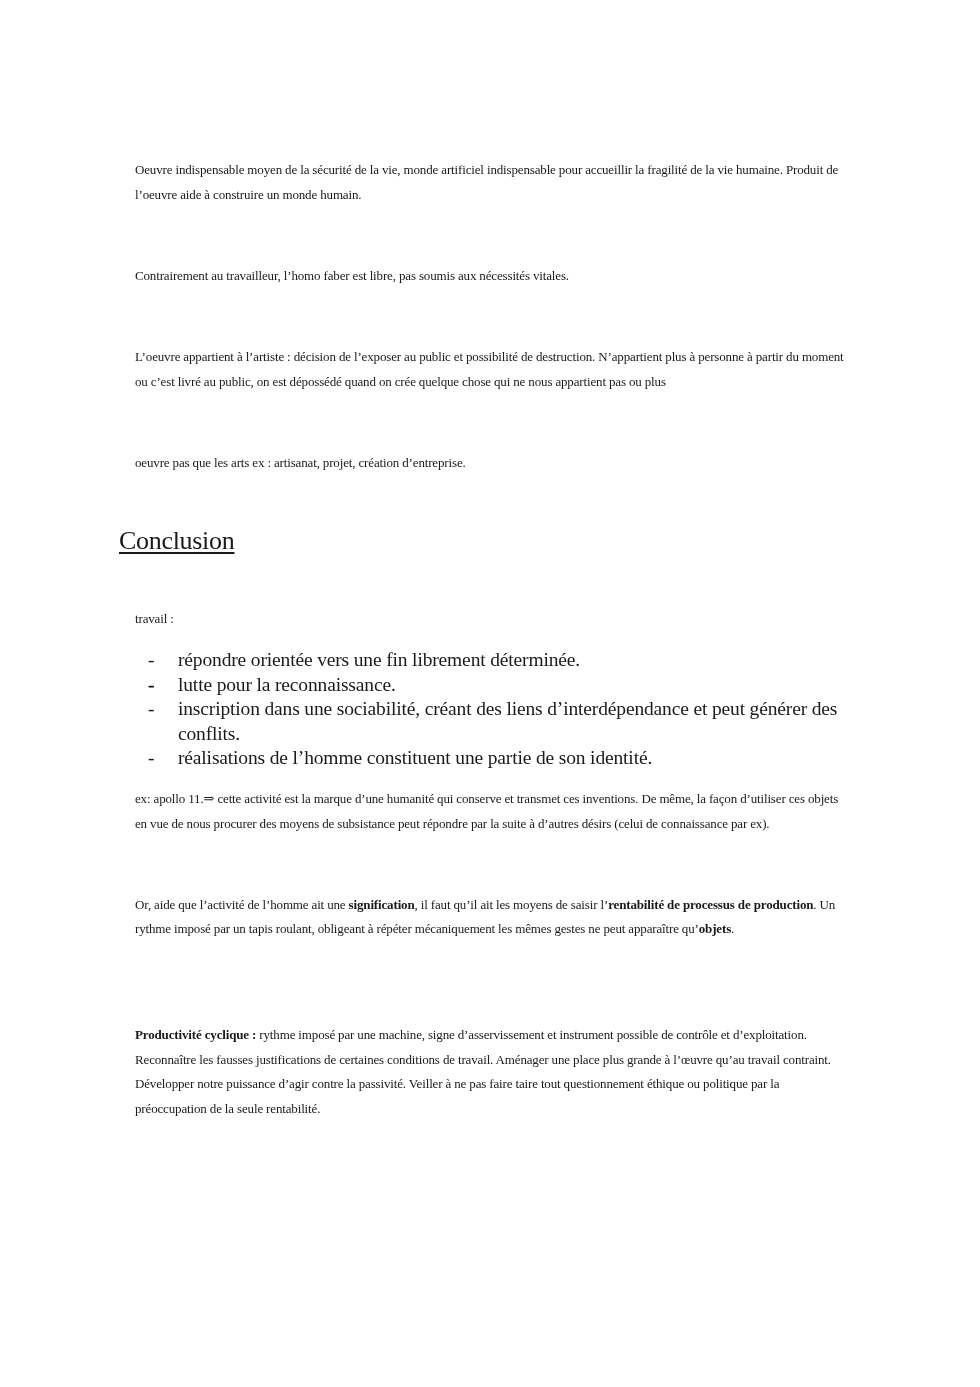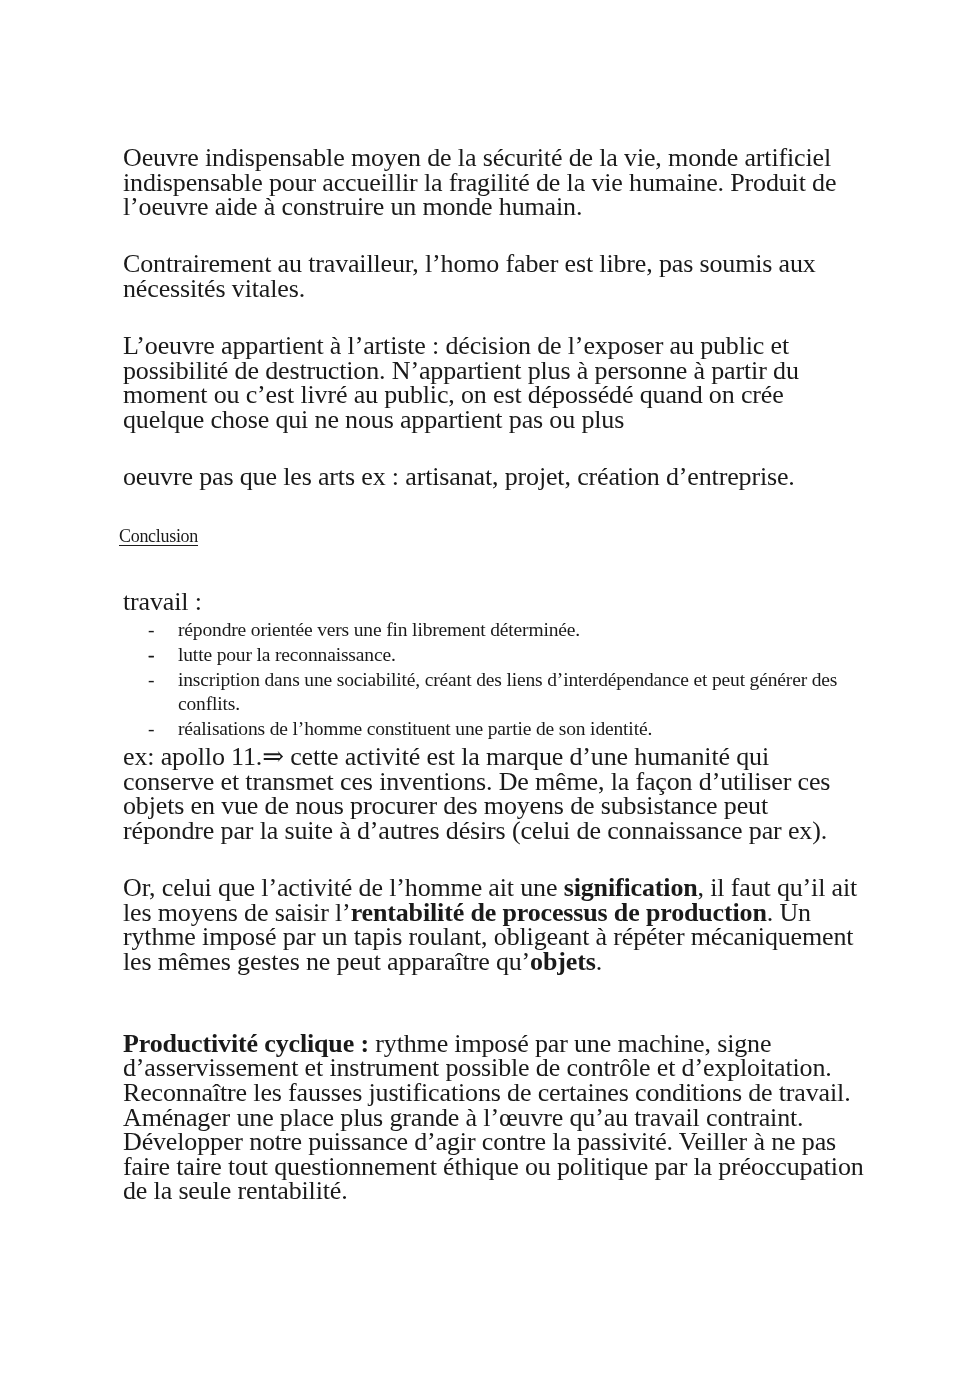--- a/index.html
+++ b/index.html
@@ -1,22 +1,22 @@
 <!DOCTYPE html>
 <html><head>
 <meta charset="utf-8">
 <style>
   html, body { margin: 0; padding: 0; background: #ffffff; }
   body { width: 980px; height: 1387px; position: relative; overflow: hidden;
          font-family: "Liberation Serif", "DejaVu Serif", serif; color: #1a1a1a; }
   .page { position: absolute; left: 119px; top: 142px; width: 750px; }
-  .p { font-size: 26px; line-height: 24.6px; margin: 4px; letter-spacing: -0.15px; }
+  .p { font-size: 13px; line-height: 24.6px; margin: 16px; letter-spacing: -0.15px; }
   .gap { height: 24.6px; }
-  h2.heading { font-size: 18px; font-weight: normal; text-decoration: underline;
-               text-underline-offset: 3px; margin: 12px 0 0 0; line-height: 32px; letter-spacing: -0.3px; }
+  h2.heading { font-size: 26px; font-weight: normal; text-decoration: underline;
+               text-underline-offset: 3px; margin: 20px 0 0 0; line-height: 32px; letter-spacing: -0.3px; }
   .list { list-style: none; margin: 0; padding: 0; }
   .list li { position: relative; padding-left: 59px; font-size: 19.5px; line-height: 24.6px; letter-spacing: -0.15px; }
   .list li .dash { position: absolute; left: 29px; top: 0; }
   b { font-weight: bold; }
 </style>
 </head>
 <body>
 
 <div class="page">
   <p class="p">Oeuvre indispensable moyen de la sécurité de la vie, monde artificiel indispensable pour accueillir la fragilité de la vie humaine.  Produit de l’oeuvre aide à construire un monde humain.</p>
@@ -35,19 +35,19 @@
   <ul class="list">
     <li><span class="dash">-</span><span>répondre orientée vers une fin librement déterminée.</span></li>
     <li><span class="dash">-</span></li>
     <li><span class="dash">-</span><span>lutte pour la reconnaissance.</span></li>
     <li><span class="dash">-</span><span>inscription dans une sociabilité, créant des liens d’interdépendance et peut générer des conflits.</span></li>
     <li><span class="dash">-</span><span>réalisations de l’homme constituent une partie de son identité.</span></li>
   </ul>
   <p class="p">ex: apollo 11.⇒ cette activité est la marque d’une humanité qui conserve et transmet ces inventions. De même, la façon d’utiliser ces objets en vue de nous procurer des moyens de subsistance peut répondre par la suite à d’autres désirs (celui de connaissance par ex).</p>
   <div class="gap"></div>
 
-  <p class="p"><span>Or, celui que l’activité de l’homme ait une </span><b>signification</b><span>, il faut qu’il ait les moyens de saisir l’</span><b>rentabilité de processus de production</b><span>. Un rythme imposé par un tapis roulant, obligeant à répéter mécaniquement les mêmes gestes ne peut apparaître qu’</span><b>objets</b><span>.</span></p>
+  <p class="p"><span>Or, aide que l’activité de l’homme ait une </span><b>signification</b><span>, il faut qu’il ait les moyens de saisir l’</span><b>rentabilité de processus de production</b><span>. Un rythme imposé par un tapis roulant, obligeant à répéter mécaniquement les mêmes gestes ne peut apparaître qu’</span><b>objets</b><span>.</span></p>
   <div class="gap"></div>
 
   <div class="gap"></div>
 
   <p class="p"><b>Productivité cyclique :</b><span> rythme imposé par une machine, signe d’asservissement et instrument possible de contrôle et d’exploitation. Reconnaître les fausses justifications de certaines conditions de travail. Aménager une place plus grande à l’œuvre qu’au travail contraint. Développer notre puissance d’agir contre la passivité. Veiller à ne pas faire taire tout questionnement éthique ou politique par la préoccupation de la seule rentabilité.</span></p>
 </div>
 
 </body></html>

